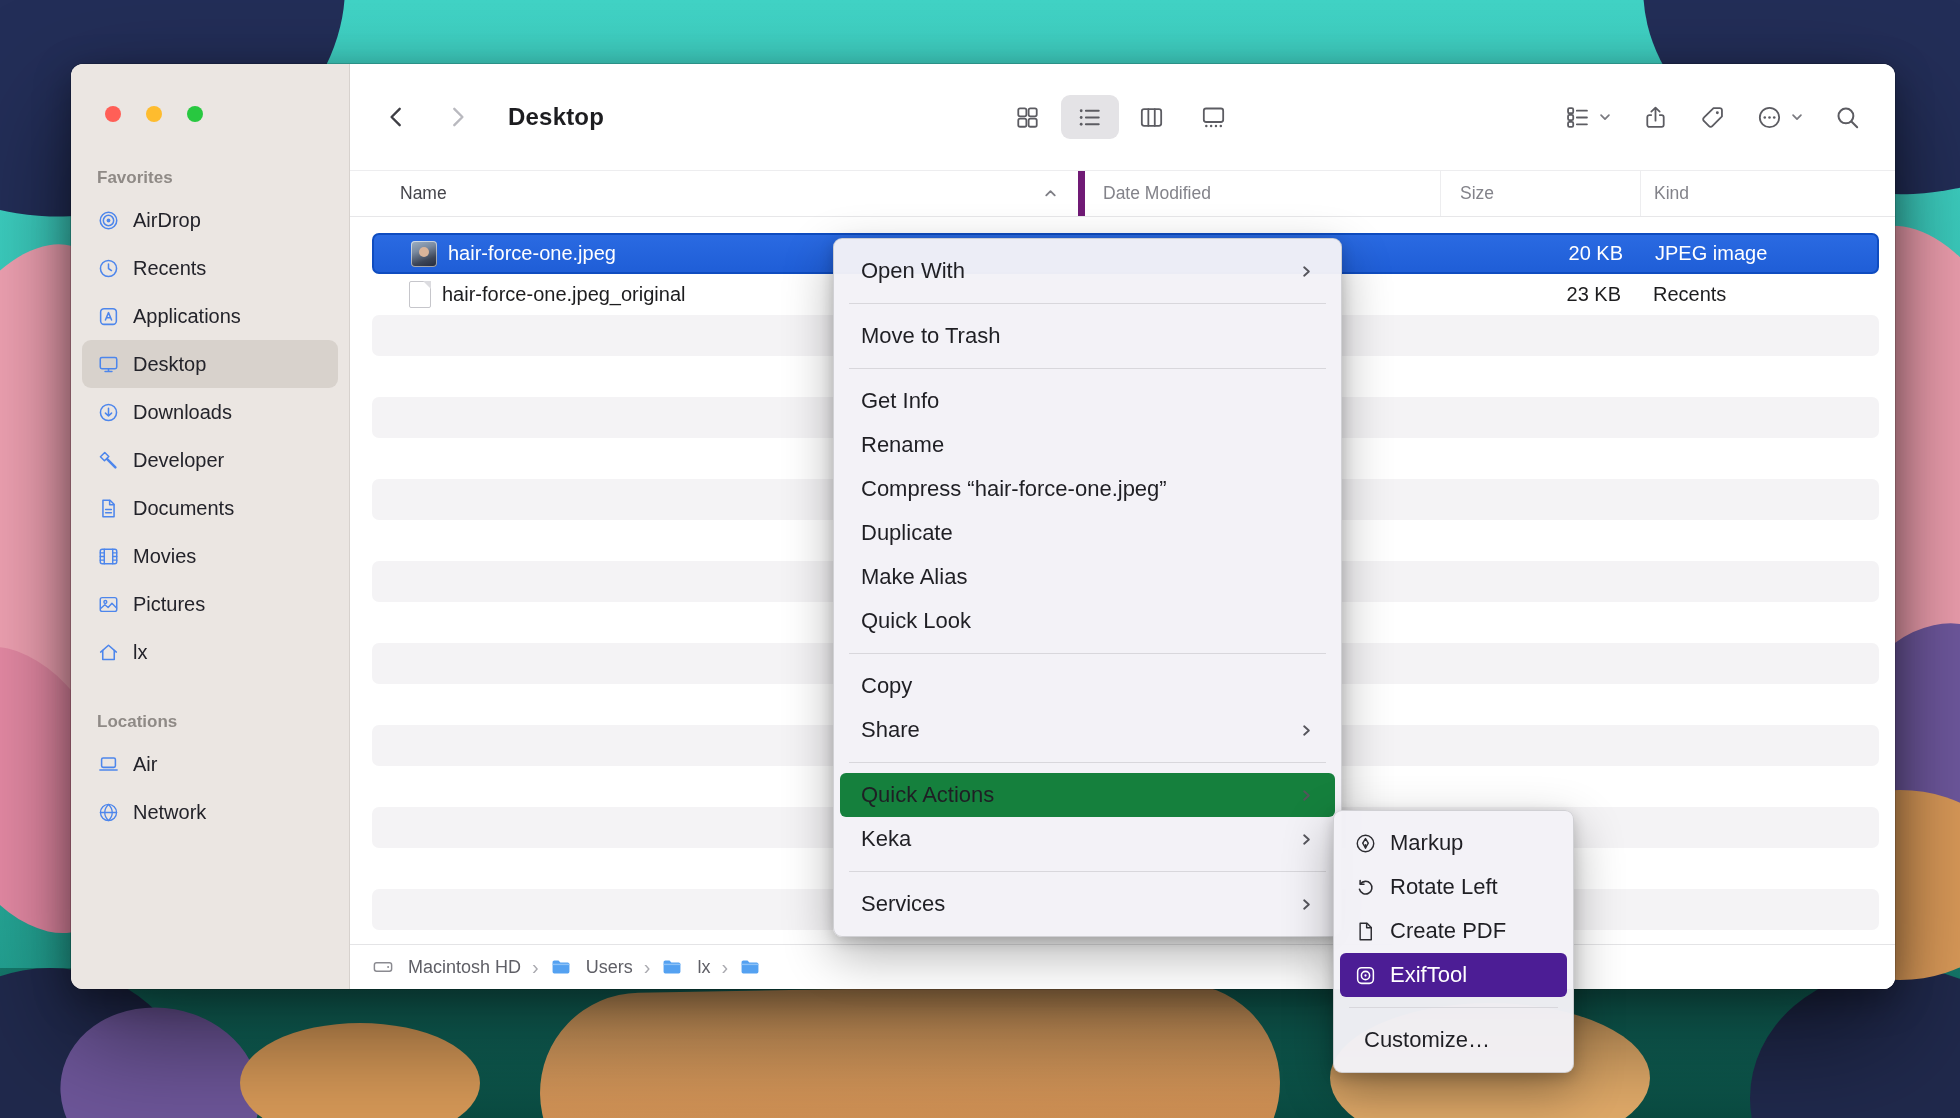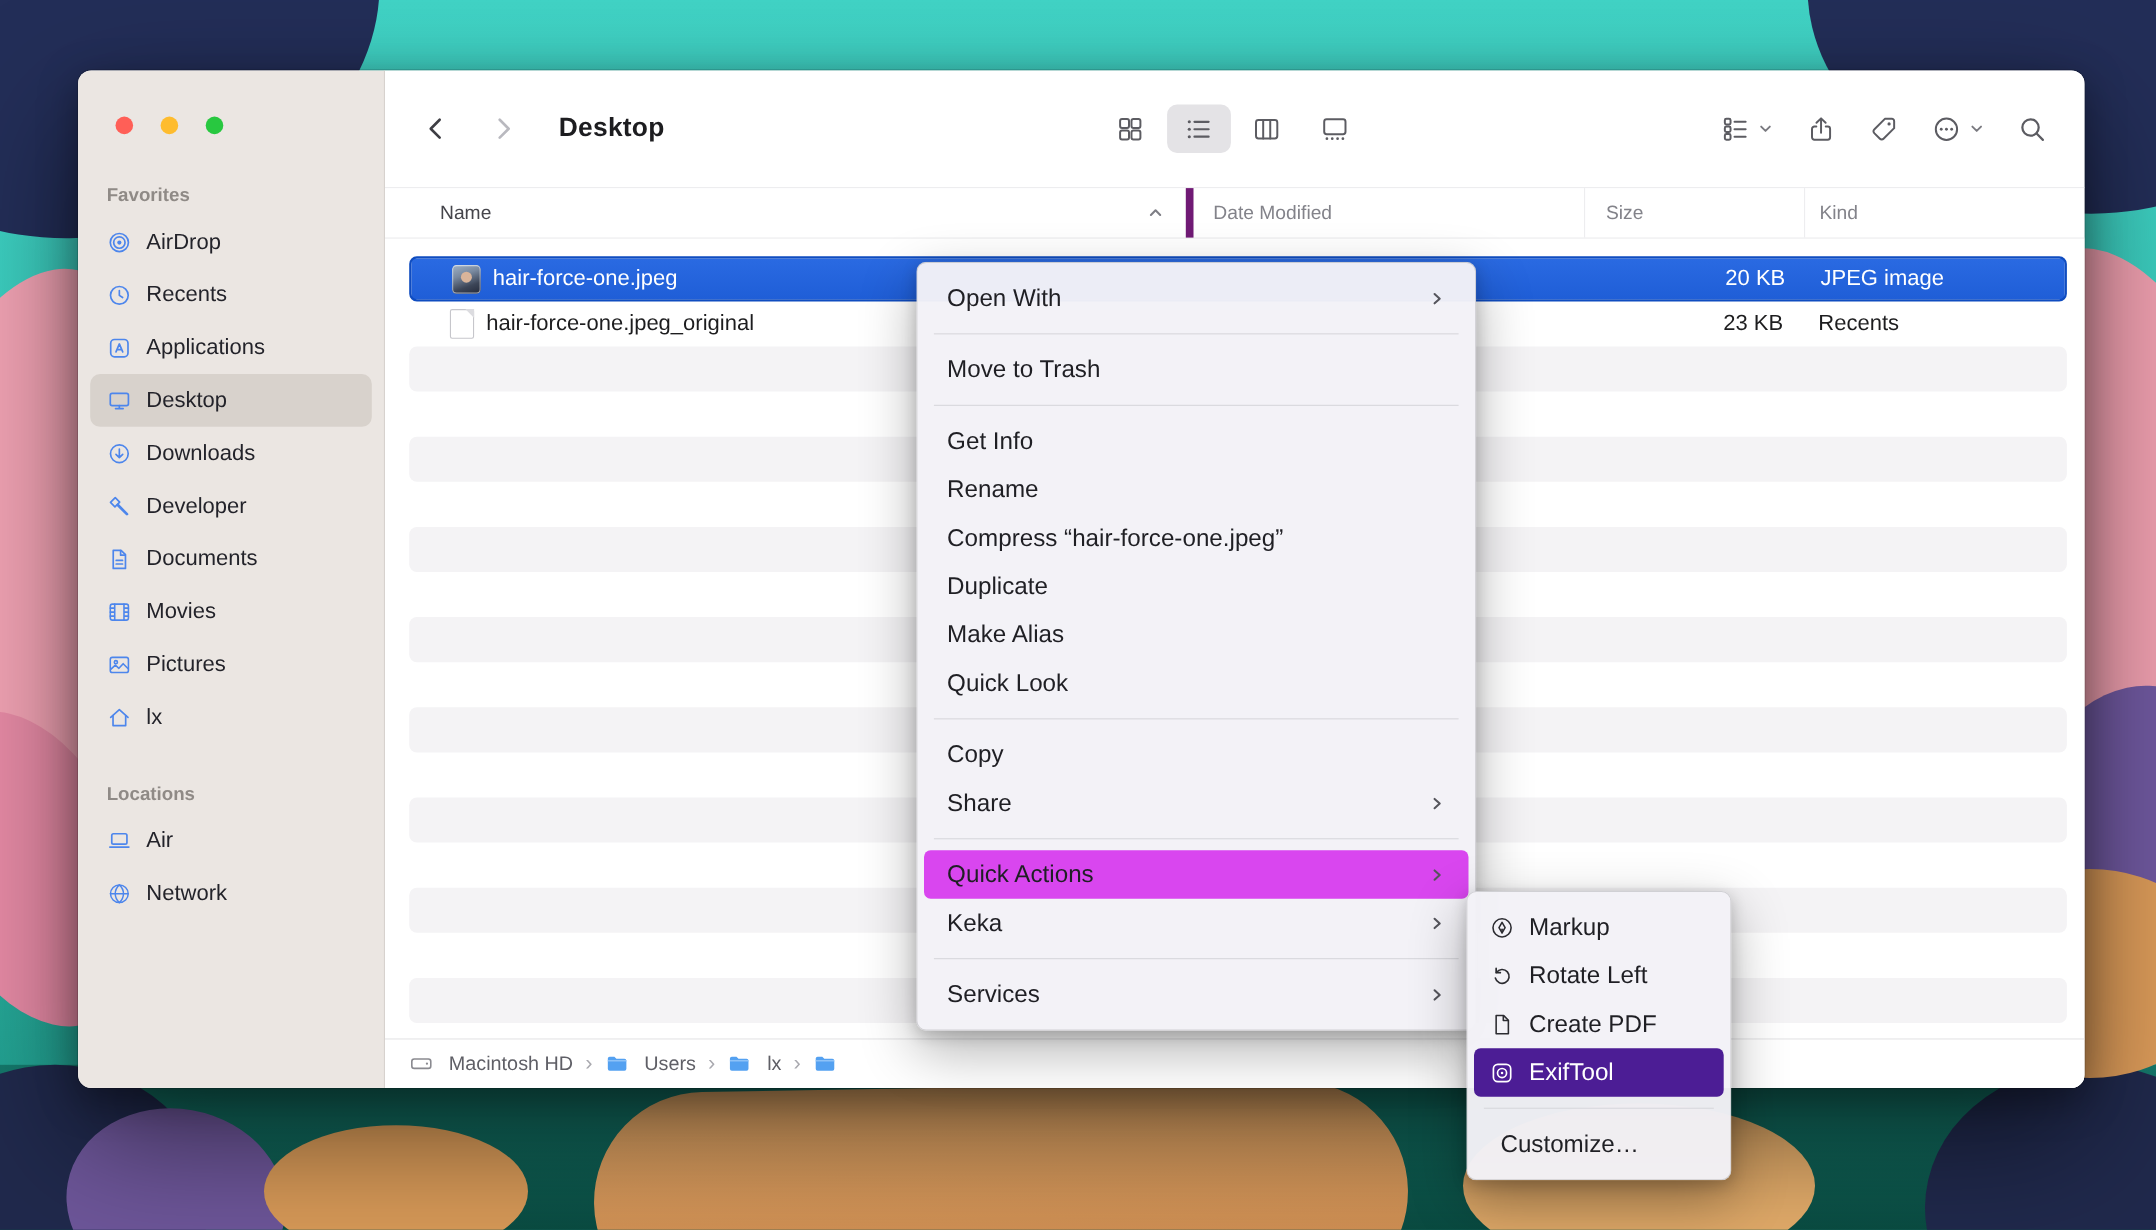--- a/index.html
+++ b/index.html
@@ -103,21 +103,21 @@
   .path-sep{color:#a9a9af;font-size:20px}
 
   
   .menu{position:absolute;background:rgba(243,242,247,.97);border:1px solid rgba(0,0,0,.14);
     border-radius:9px;padding:10px 0;z-index:40;
     box-shadow:0 18px 50px rgba(0,0,0,.3),0 4px 14px rgba(0,0,0,.18)}
   .context-menu{left:833px;top:238px;width:509px}
   .submenu{left:1333px;top:810px;width:241px;z-index:45}
   .menu-item{height:44px;margin:0 6px;padding:0 21px;display:flex;align-items:center;
     border-radius:6px;font-size:22px;color:#1f1f24}
-  .menu-item.highlight{background:#d946ef}
+  .menu-item.highlight{background:#15803d}
   .menu-item.sel{background:#4c1d95;color:#fff}
   .menu-sep{height:1px;background:#d8d7dc;margin:10px 15px}
   .m-chev{margin-left:auto;width:15px;height:15px;color:#55555c}
   .submenu .menu-item{padding:0 14px;gap:13px}
   .submenu .menu-item .icn{width:23px;height:23px;color:#2c2c31;flex:0 0 23px}
   .submenu .menu-item.sel .icn{color:#fff}
   .submenu .menu-item.no-icon{padding-left:24px}
 
   .icn{display:inline-flex}
   .icn svg{width:100%;height:100%;display:block}

